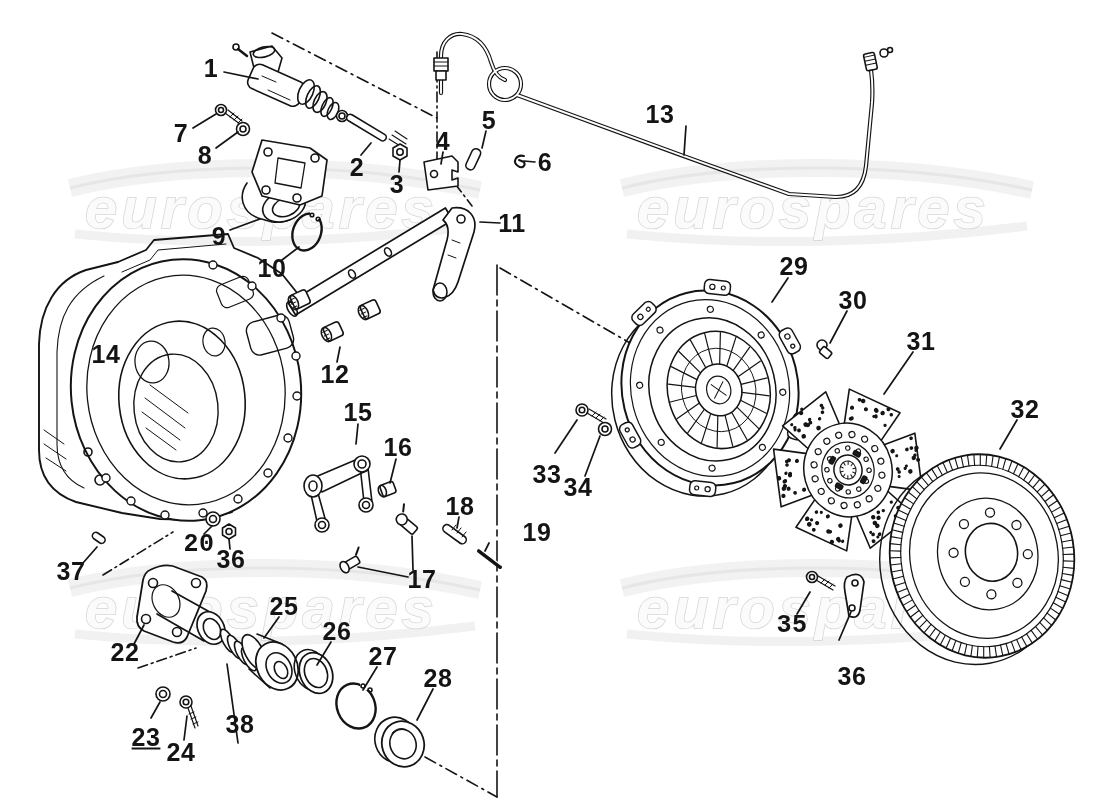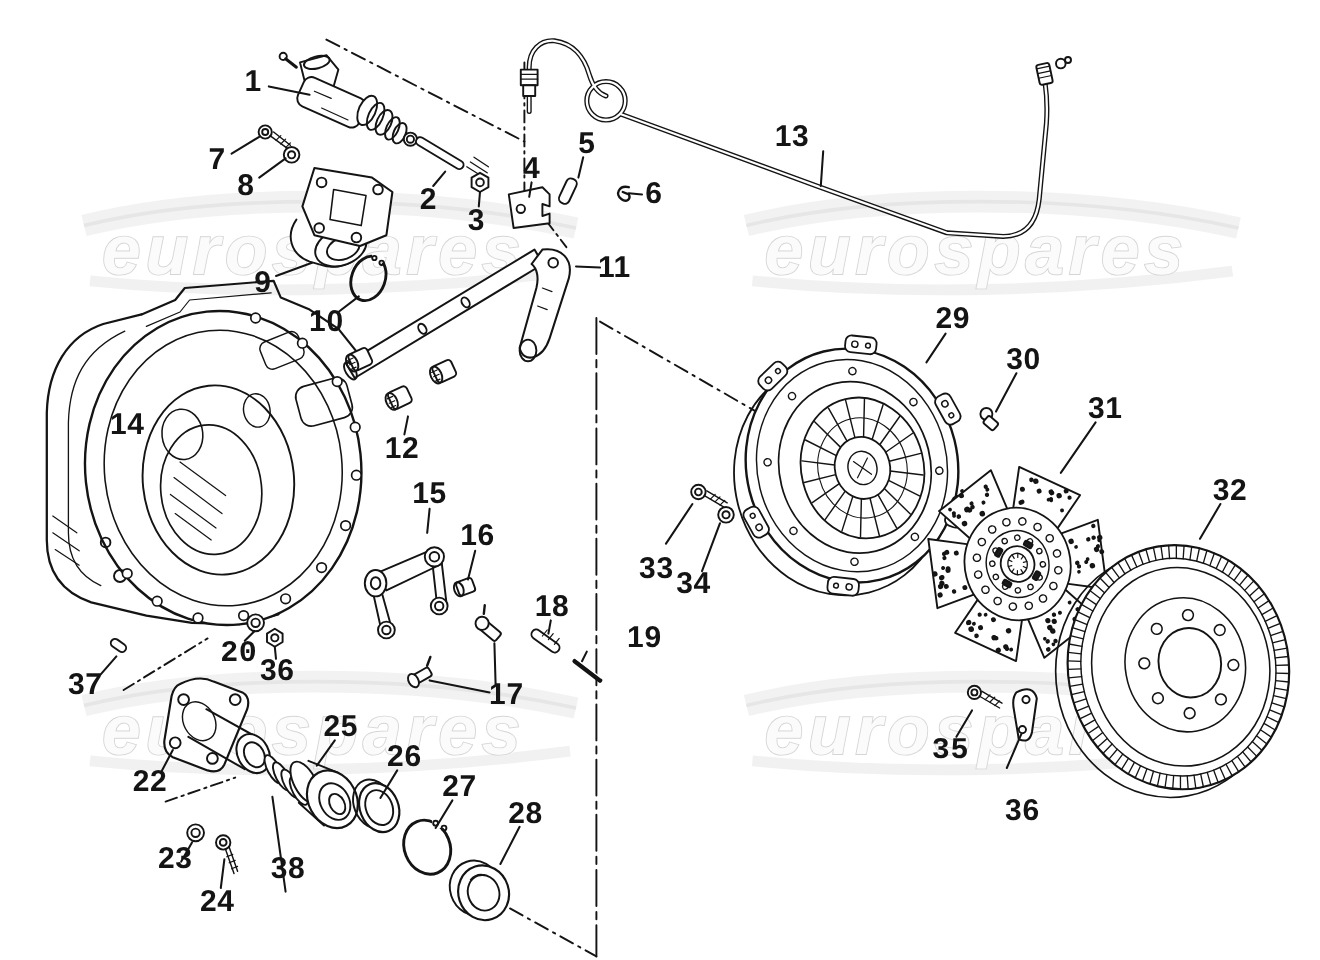--- a/index.html
+++ b/index.html
@@ -752,21 +752,21 @@
     <div class="part-label" style="left: 660px; top: 114px;">13</div>
     <div class="part-label" style="left: 63px; top: 354px; margin-left: 43px;">14</div>
     <div class="part-label" style="left: 358px; top: 412px;">15</div>
     <div class="part-label" style="left: 398px; top: 447px;">16</div>
     <div class="part-label" style="left: 422px; top: 579px;">17</div>
     <div class="part-label" style="left: 460px; top: 506px;">18</div>
     <div class="part-label" style="left: 493px; top: 532px; margin-left: 44px;">19</div>
     <div class="part-label" style="left: 199px; top: 544px; font-family: Liberation Mono, monospace;">20</div>
     <div class="part-label" style="left: 231px; top: 559px;">36</div>
     <div class="part-label" style="left: 125px; top: 652px;">22</div>
-    <div class="part-label" style="left: 146px; top: 716px;">23</div>
+    <div class="part-label" style="left: 146px; top: 737px; text-decoration: underline;">23</div>
     <div class="part-label" style="left: 181px; top: 752px;">24</div>
     <div class="part-label" style="left: 284px; top: 606px;">25</div>
     <div class="part-label" style="left: 337px; top: 631px; text-align: right;">26</div>
     <div class="part-label" style="left: 383px; top: 656px;">27</div>
     <div class="part-label" style="left: 438px; top: 678px;">28</div>
     <div class="part-label" style="left: 794px; top: 266px;">29</div>
     <div class="part-label" style="left: 853px; top: 300px;">30</div>
     <div class="part-label" style="left: 921px; top: 341px;">31</div>
     <div class="part-label" style="left: 1025px; top: 409px;">32</div>
     <div class="part-label" style="left: 547px; top: 474px; text-align: center;">33</div>

